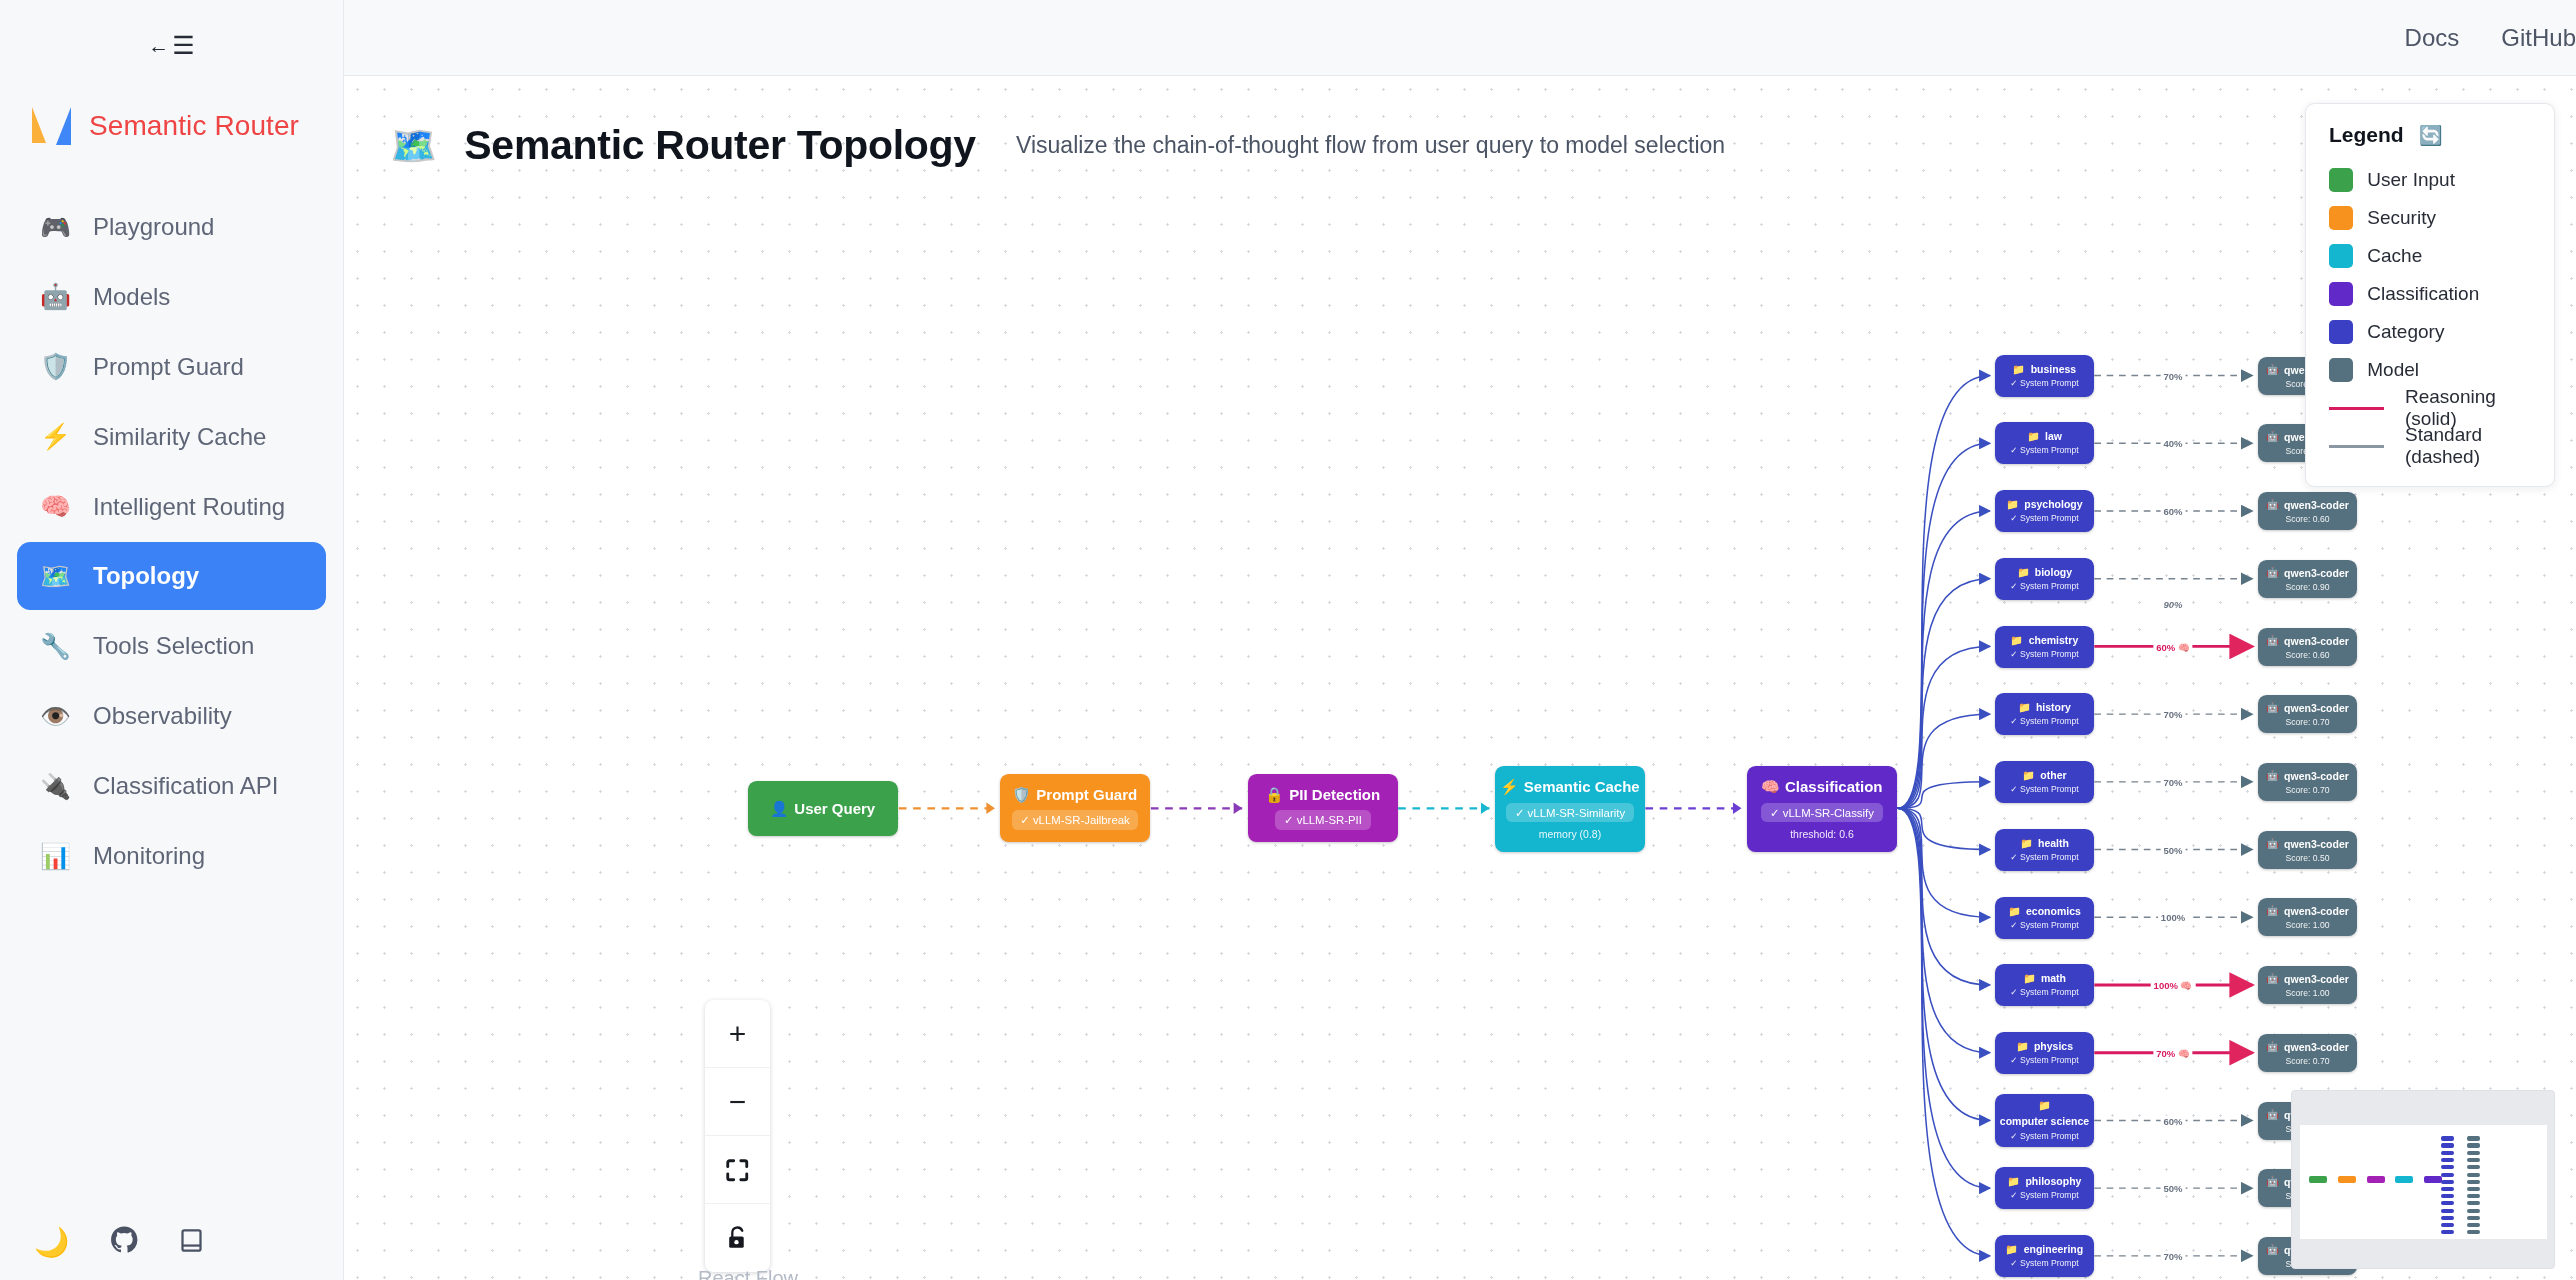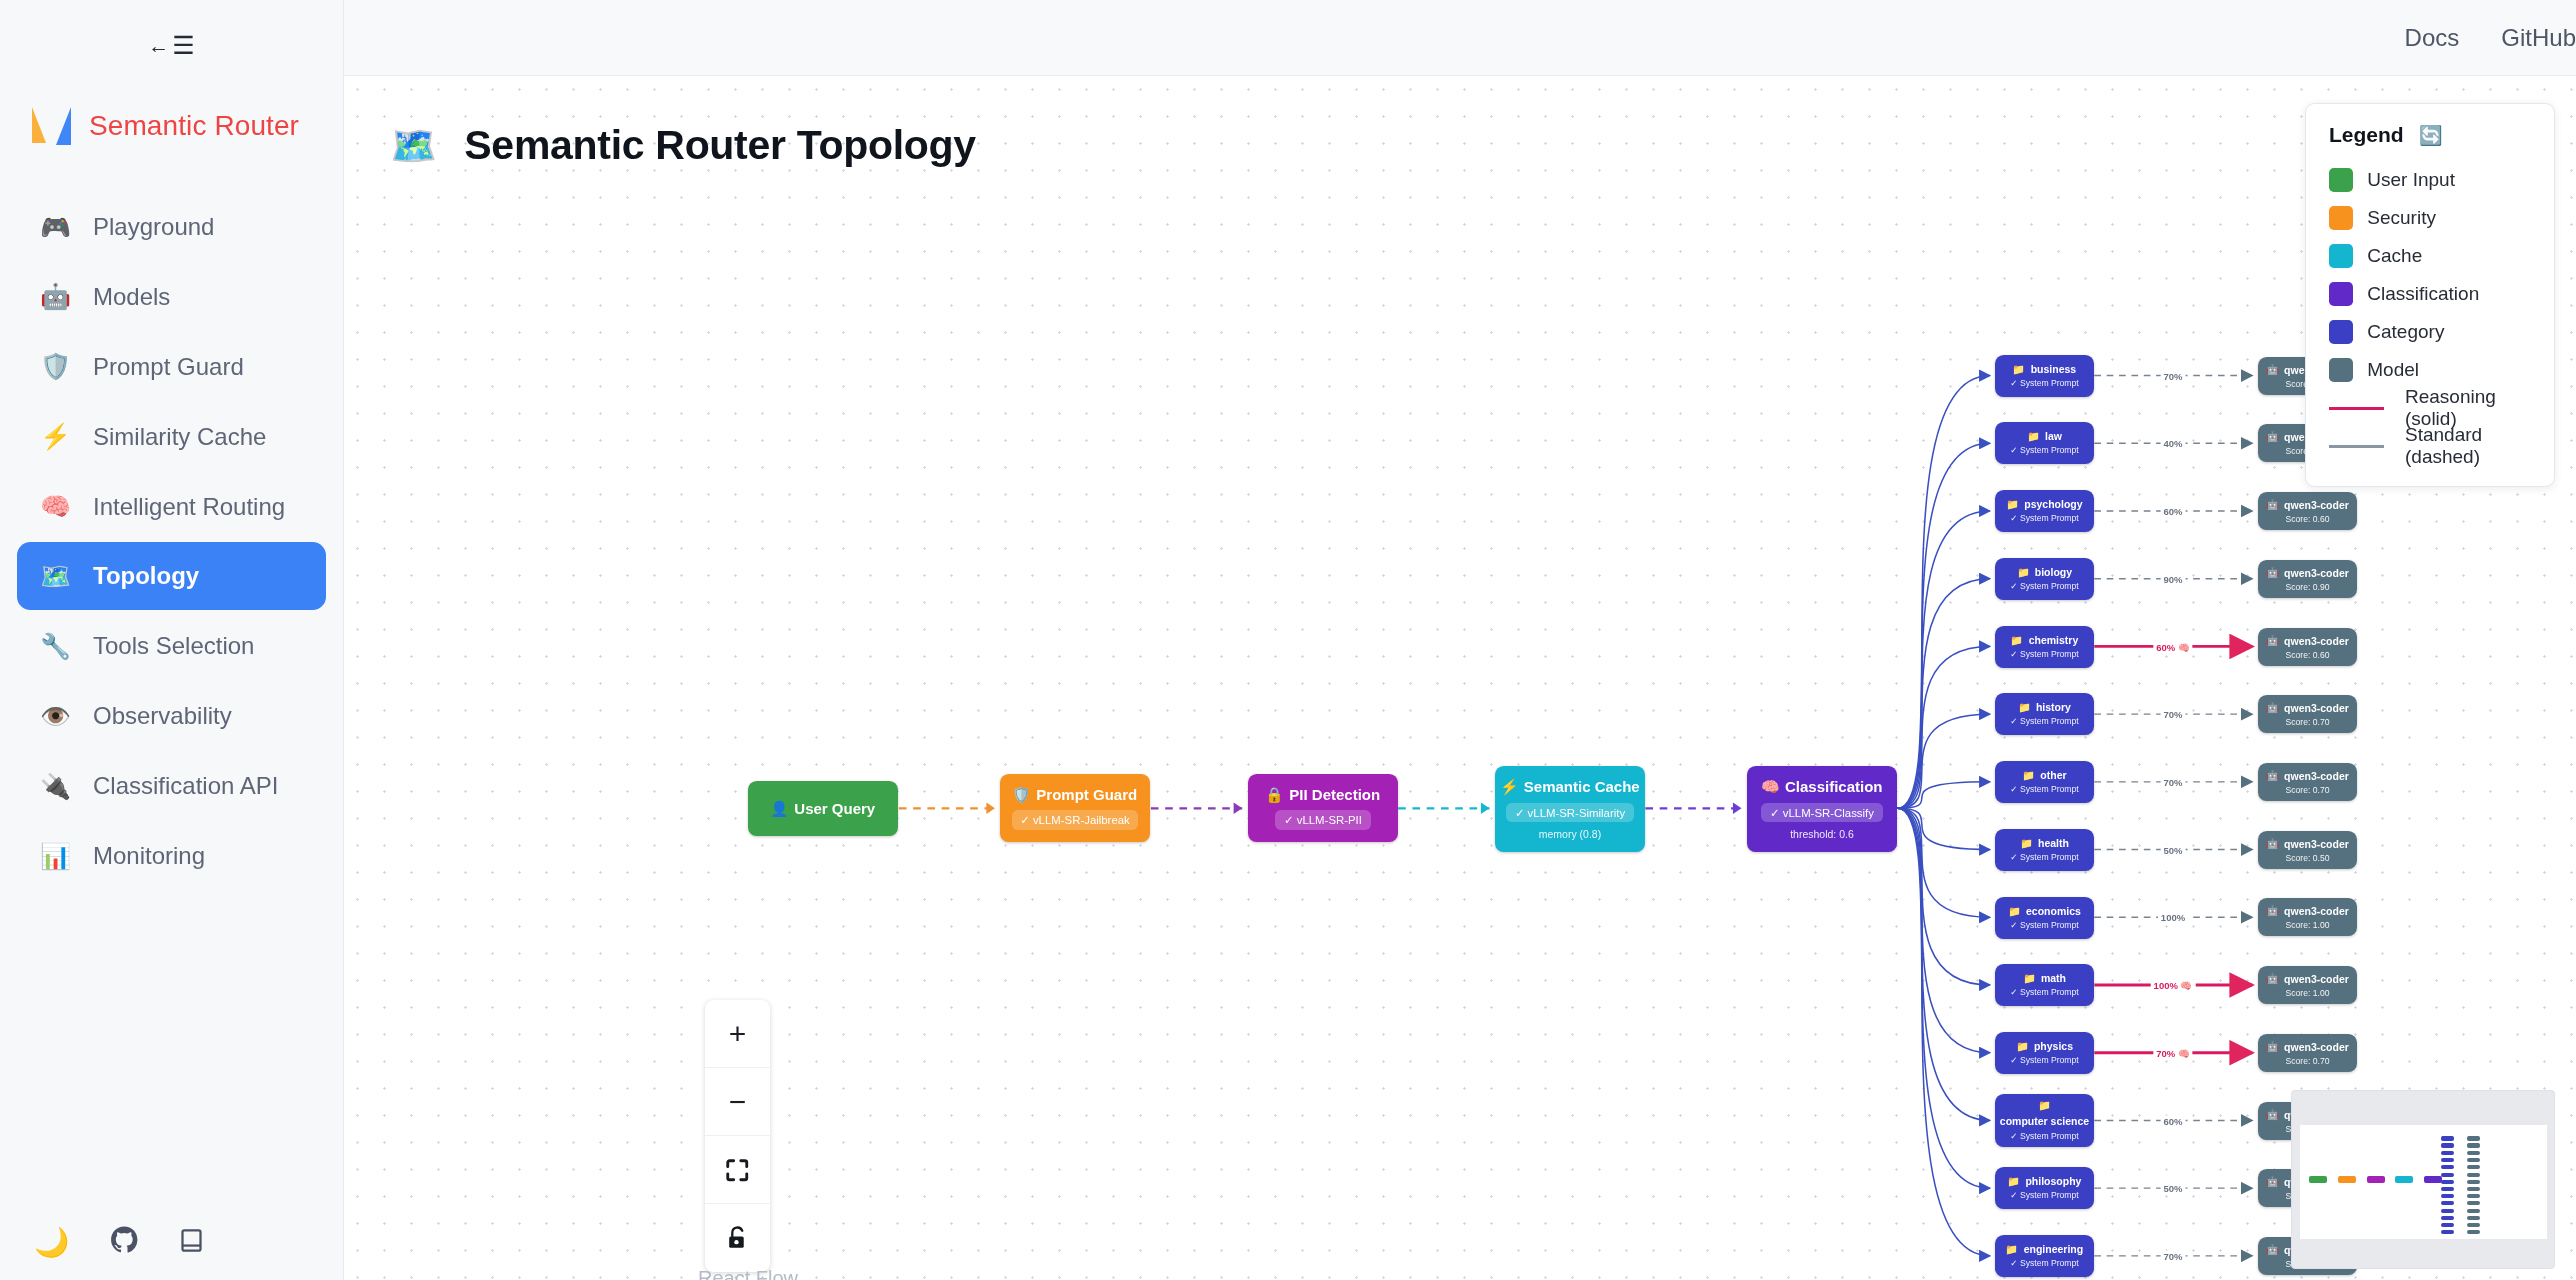--- a/index.html
+++ b/index.html
@@ -238,20 +238,21 @@
     <div class="topbar">
       <a href="#">Docs</a>
       <a href="#">GitHub</a>
     </div>
 
     <div class="canvas">
 
       <div class="page-head">
         <span class="ph-ico">🗺️</span>
         <h1 class="page-title">Semantic Router Topology</h1>
+        <span class="page-sub">Visualize the chain-of-thought flow from user query to model selection</span>
       </div>
 
       <div class="flow-layer" id="flow-layer">
         <svg class="edges" id="edges-svg" viewBox="0 0 2346 1266" width="2232" height="1204">
             <defs>
               <marker id="arrow-s" markerWidth="9" markerHeight="9" refX="8" refY="4.5" orient="auto">
                 <path d="M0,0 L9,4.5 L0,9 Z" fill="#55707e"></path>
               </marker>
               <marker id="arrow-r" markerWidth="9" markerHeight="9" refX="8" refY="4.5" orient="auto">
                 <path d="M0,0 L9,4.5 L0,9 Z" fill="#e0245e"></path>
@@ -385,21 +386,21 @@
             </div>
             <div class="n-sub">✓ System Prompt</div>
           </div>
           <div class="node n-model model-node" style="left: 1914px; top: 484px;">
             <div class="n-title">
               <span>🤖</span>
               <span>qwen3-coder</span>
             </div>
             <div class="n-sub">Score: 0.90</div>
           </div>
-          <div class="edge-label" style="left: 1829px; top: 503px;">90%</div>
+          <div class="edge-label" style="left: 1829px; top: 528px; font-style: italic;">90%</div>
           <div class="node n-cat cat-node" style="left: 1651px; top: 550px;">
             <div class="n-title">
               <span>📁</span>
               <span>chemistry</span>
             </div>
             <div class="n-sub">✓ System Prompt</div>
           </div>
           <div class="node n-model model-node" style="left: 1914px; top: 552px;">
             <div class="n-title">
               <span>🤖</span>

